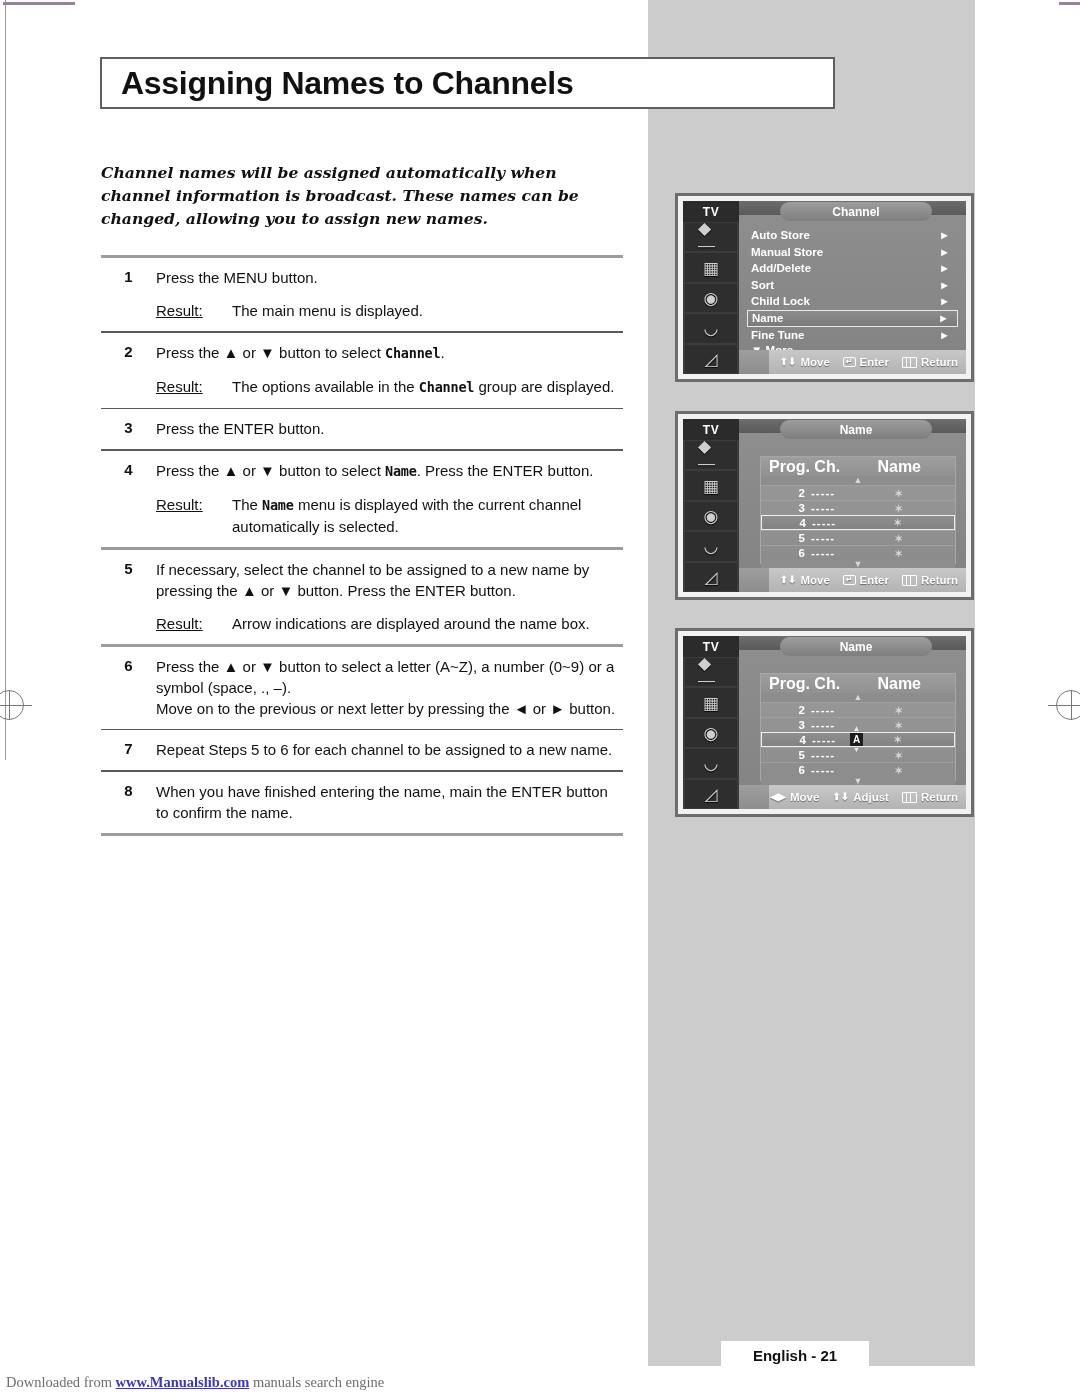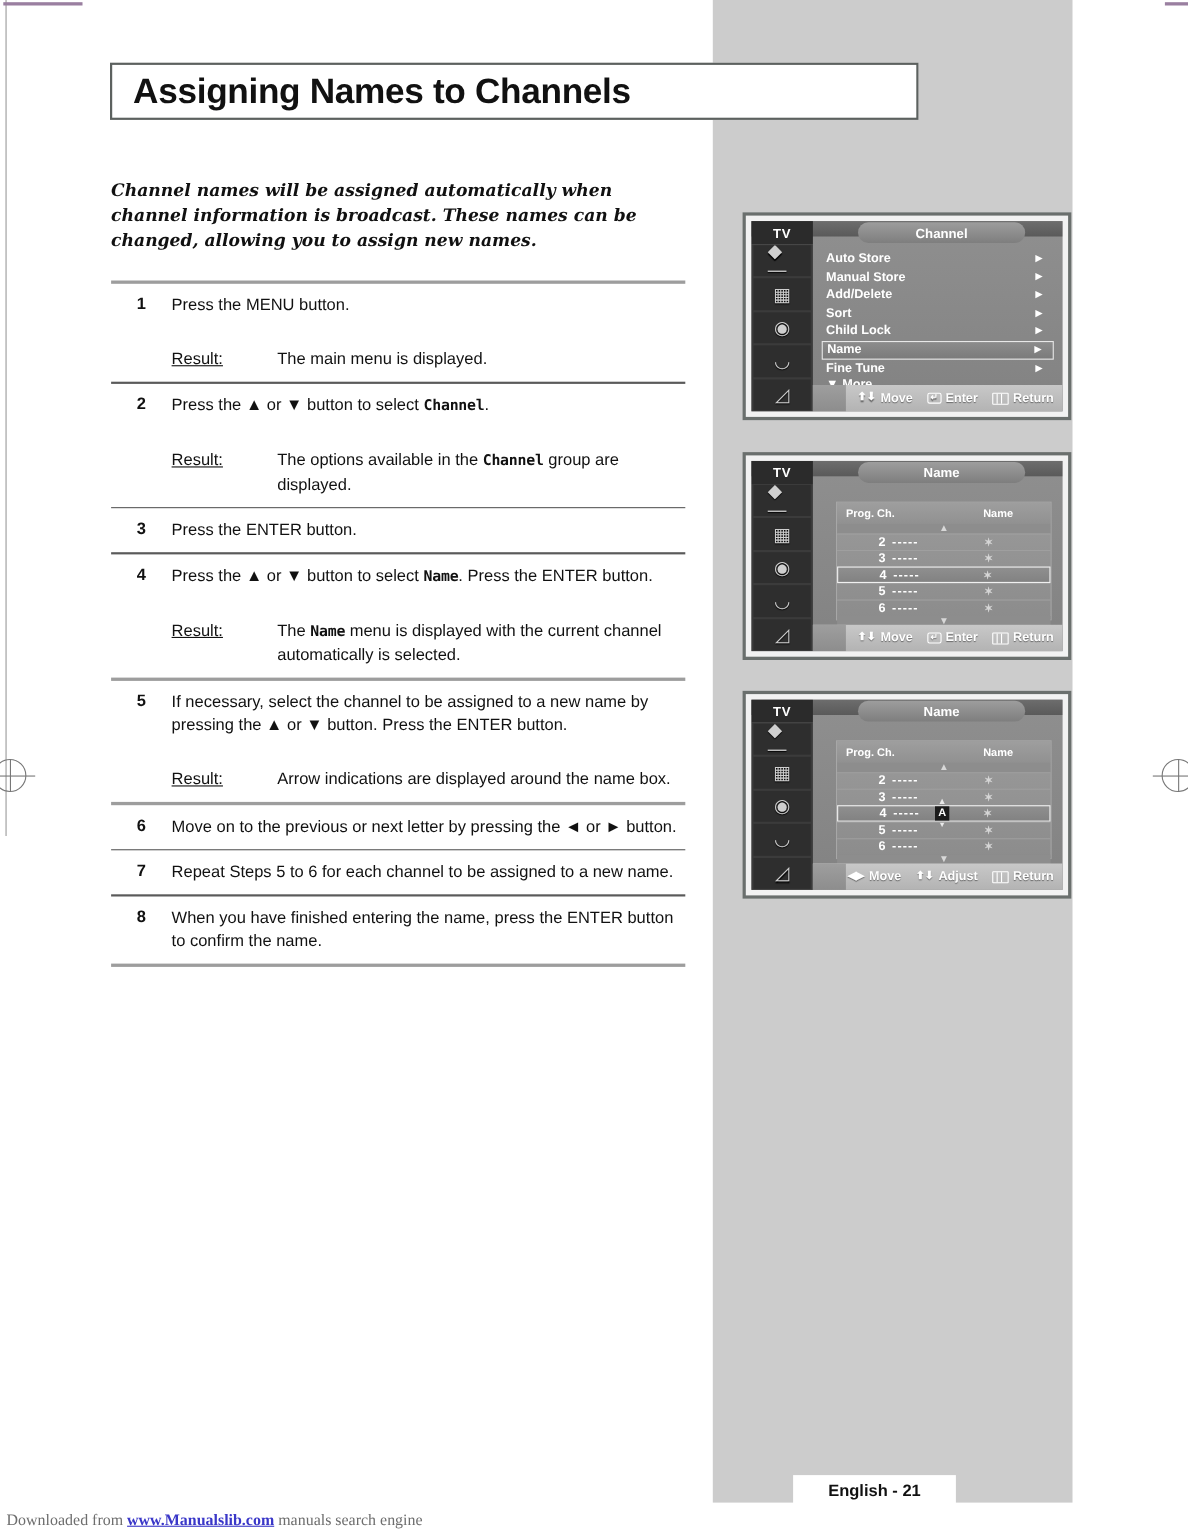--- a/index.html
+++ b/index.html
@@ -120,22 +120,21 @@
     padding-top: 1px;
   }
   .step-body {
     flex: 1 1 auto;
     font-size: 15px;
     line-height: 21px;
   }
   .step-body p { margin: 0; }
   .result-row {
     display: flex;
-    margin-top: 28px;
-    gap: 20px;
+    margin-top: 12px;
   }
   .result-label {
     flex: 0 0 76px;
     text-decoration: underline;
   }
   .result-text { flex: 1 1 auto; }
   .mono {
     font-family: "DejaVu Sans Mono", monospace;
     font-size: 13.5px;
     font-weight: bold;
@@ -256,21 +255,21 @@
     left: 21px; top: 16px; right: 10px; bottom: 4px;
     background: linear-gradient(180deg,#9a9a9a 0%,#8c8c8c 100%);
     border: 1px solid #a7a7a7;
     box-sizing: border-box;
   }
   .name-head {
     display: flex;
     height: 18px;
     align-items: center;
     color: #ffffff;
-    font-size: 10px;
+    font-size: 16px;
     font-weight: bold;
     padding: 1px 6px 0 8px;
     background: linear-gradient(180deg,#9e9e9e 0%,#919191 100%);
   }
   .name-head .h1 { flex: 0 0 auto; }
   .name-head .h2 { margin-left: auto; padding-right: 28px; }
   .scroll-ind {
     height: 9px;
     text-align: center;
     color: #d8d8d8;
@@ -497,39 +496,40 @@
         <div class="result-text">Arrow indications are displayed around the name box.</div>
       </div>
     </div>
   </div>
 
   <div class="rule"></div>
 
   <div class="step">
     <div class="step-num">6</div>
     <div class="step-body">
+      <p>Press the ▲ or ▼ button to select a letter (A~Z), a number (0~9) or a symbol (space, ., –).</p>
       <p>Move on to the previous or next letter by pressing the ◄ or ► button.</p>
     </div>
   </div>
 
   <div class="rule thin"></div>
 
   <div class="step">
     <div class="step-num">7</div>
     <div class="step-body">
       <p>Repeat Steps 5 to 6 for each channel to be assigned to a new name.</p>
     </div>
   </div>
 
   <div class="rule thin"></div>
 
   <div class="step">
     <div class="step-num">8</div>
     <div class="step-body">
-      <p><span>When you have finished entering the name, press the </span><span class="b">ENTER</span><span> button to confirm the name.</span></p>
+      <p><span>When you have finished entering the name, main the </span><span class="b">ENTER</span><span> button to confirm the name.</span></p>
     </div>
   </div>
 
   <div class="rule"></div>
 </div>
 
 <div class="osd" style="left:675px; top:193px;">
   <div class="osd-inner">
     <div class="osd-topbar">
       <div class="osd-tv">TV</div>

